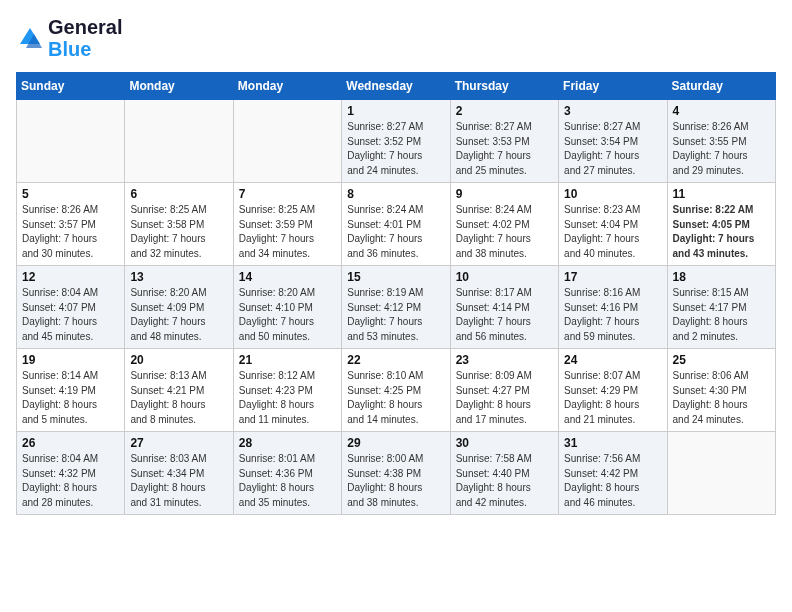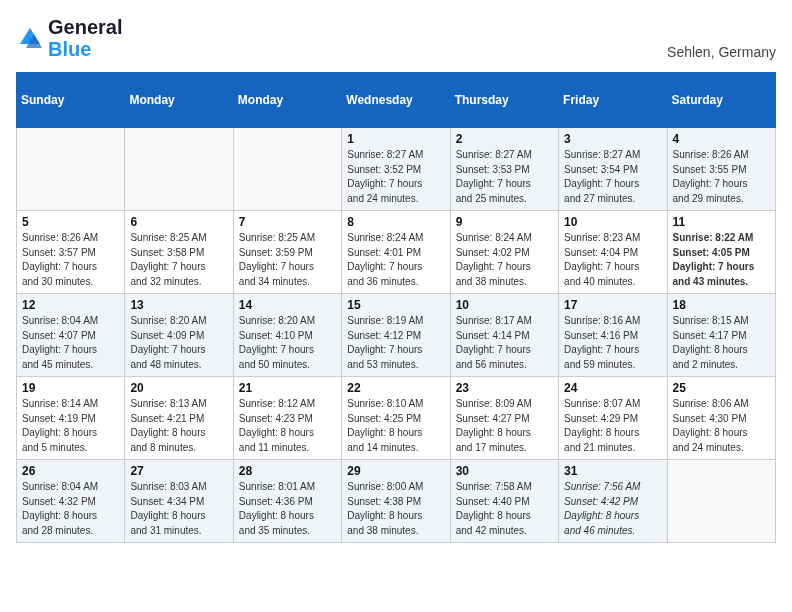--- a/index.html
+++ b/index.html
@@ -49,21 +49,21 @@
     .calendar {
       width: 100%;
       border-collapse: collapse;
       border: 1px solid #ccc;
     }
     .calendar th {
       background: #1565C0;
       color: #fff;
       font-size: 12px;
       font-weight: bold;
-      padding: 20px 4px;
+      padding: 6px 4px;
       text-align: left;
       border: 1px solid #1565C0;
     }
     .calendar td {
       border: 1px solid #ccc;
       vertical-align: top;
       padding: 4px 5px;
       font-size: 10px;
       color: #333;
       width: calc(100%/7);
@@ -95,21 +95,20 @@
   <div class="logo">
     <svg class="logo-icon" viewBox="0 0 28 28">
       <polygon points="14,4 24,20 4,20" fill="#2196F3"></polygon>
       <polygon points="18,10 26,24 10,24" fill="#1565C0" opacity="0.7"></polygon>
     </svg>
     <div class="logo-text">
       General<br><span>Blue</span>
     </div>
   </div>
   <div class="title-block">
-    <div class="location">Sehlen, Germany</div>
   </div>
 </div>
 
 <table class="calendar">
   <thead>
     <tr>
     <th>Sunday</th>
         <th>Monday</th>
         <th>Monday</th>
         <th>Wednesday</th>
@@ -336,21 +335,21 @@
         </td>
         <td>
           <div class="day-num">30</div>
           <div class="day-detail" style="white-space: pre-line;">Sunrise: 7:58 AM
 Sunset: 4:40 PM
 Daylight: 8 hours
 and 42 minutes.</div>
         </td>
         <td>
           <div class="day-num">31</div>
-          <div class="day-detail" style="white-space: pre-line; font-style: italic;">Sunrise: 7:56 AM
+          <div class="day-detail" style="white-space: pre-line;">Sunrise: 7:56 AM
 Sunset: 4:42 PM
 Daylight: 8 hours
 and 46 minutes.</div>
         </td>
         <td class="empty"></td>
       </tr>
     </tbody>
 </table>
 
 </body></html>

